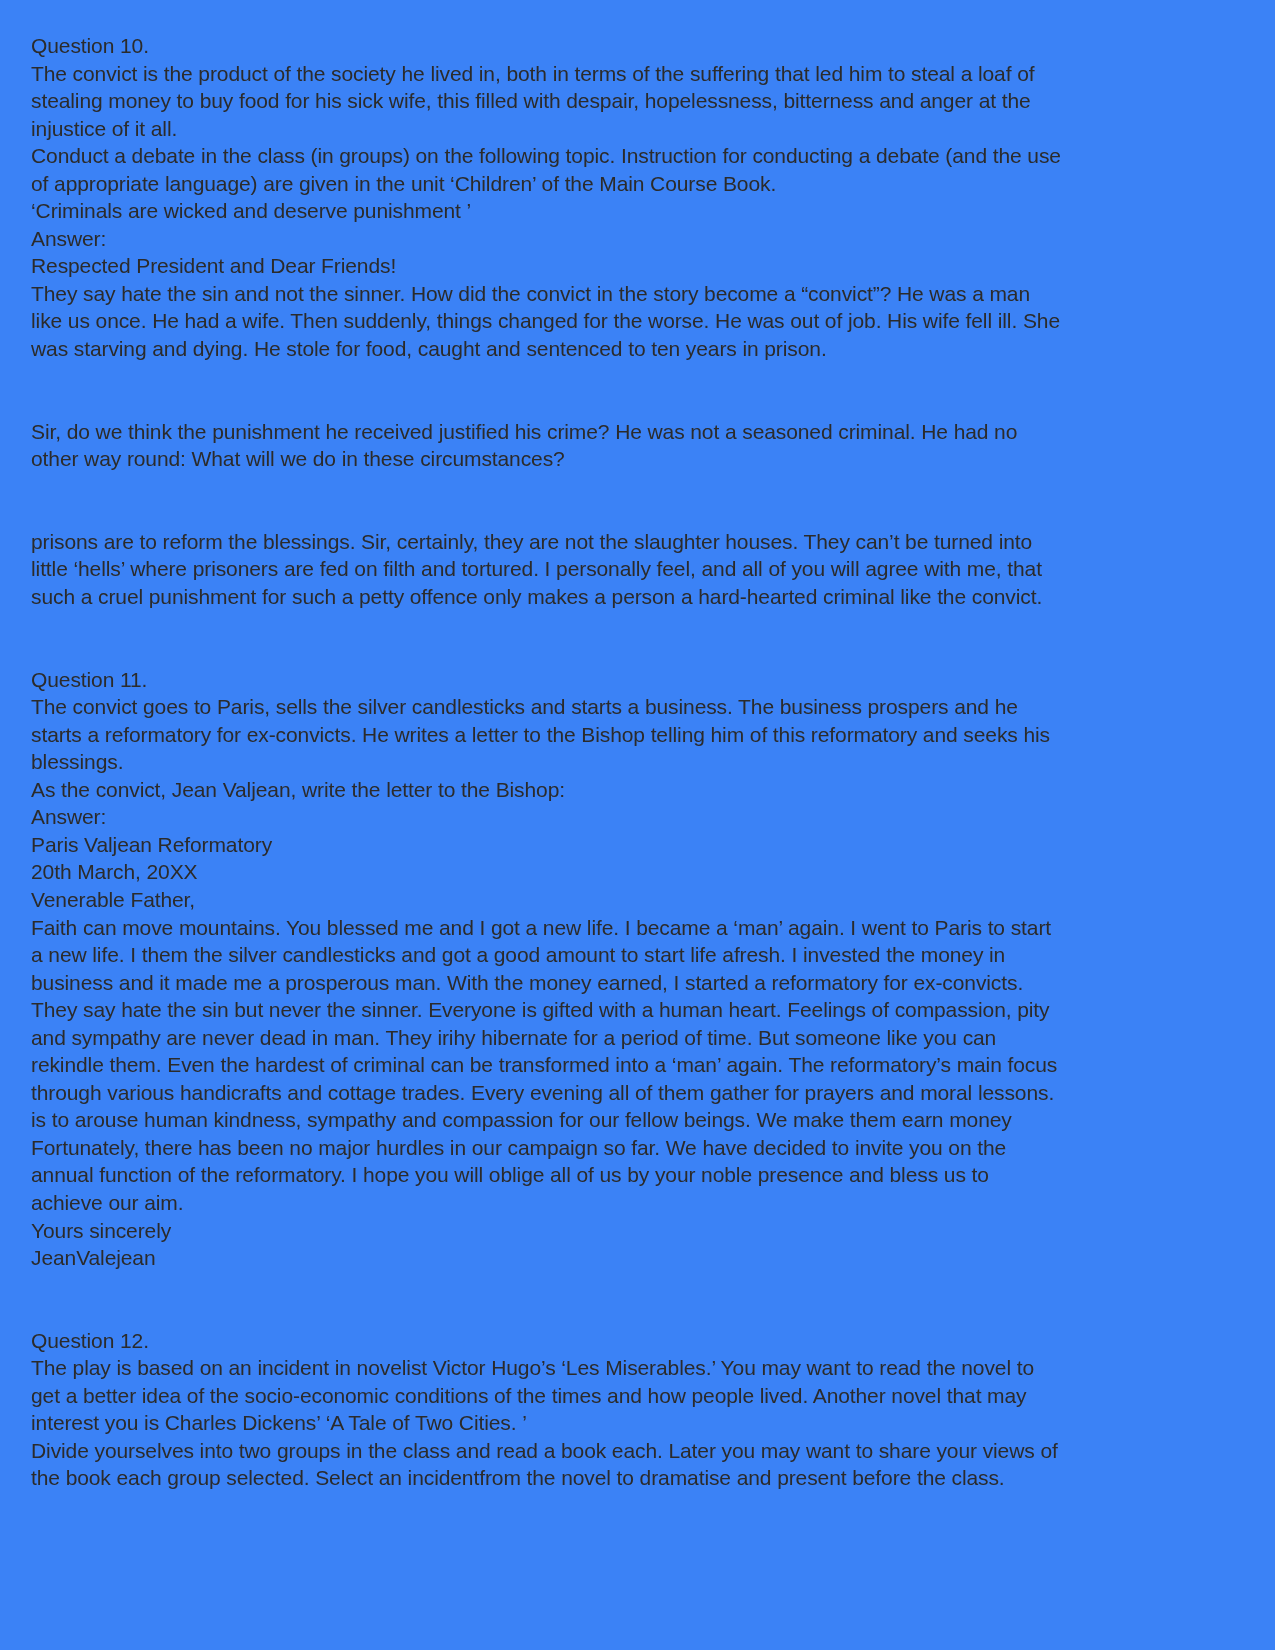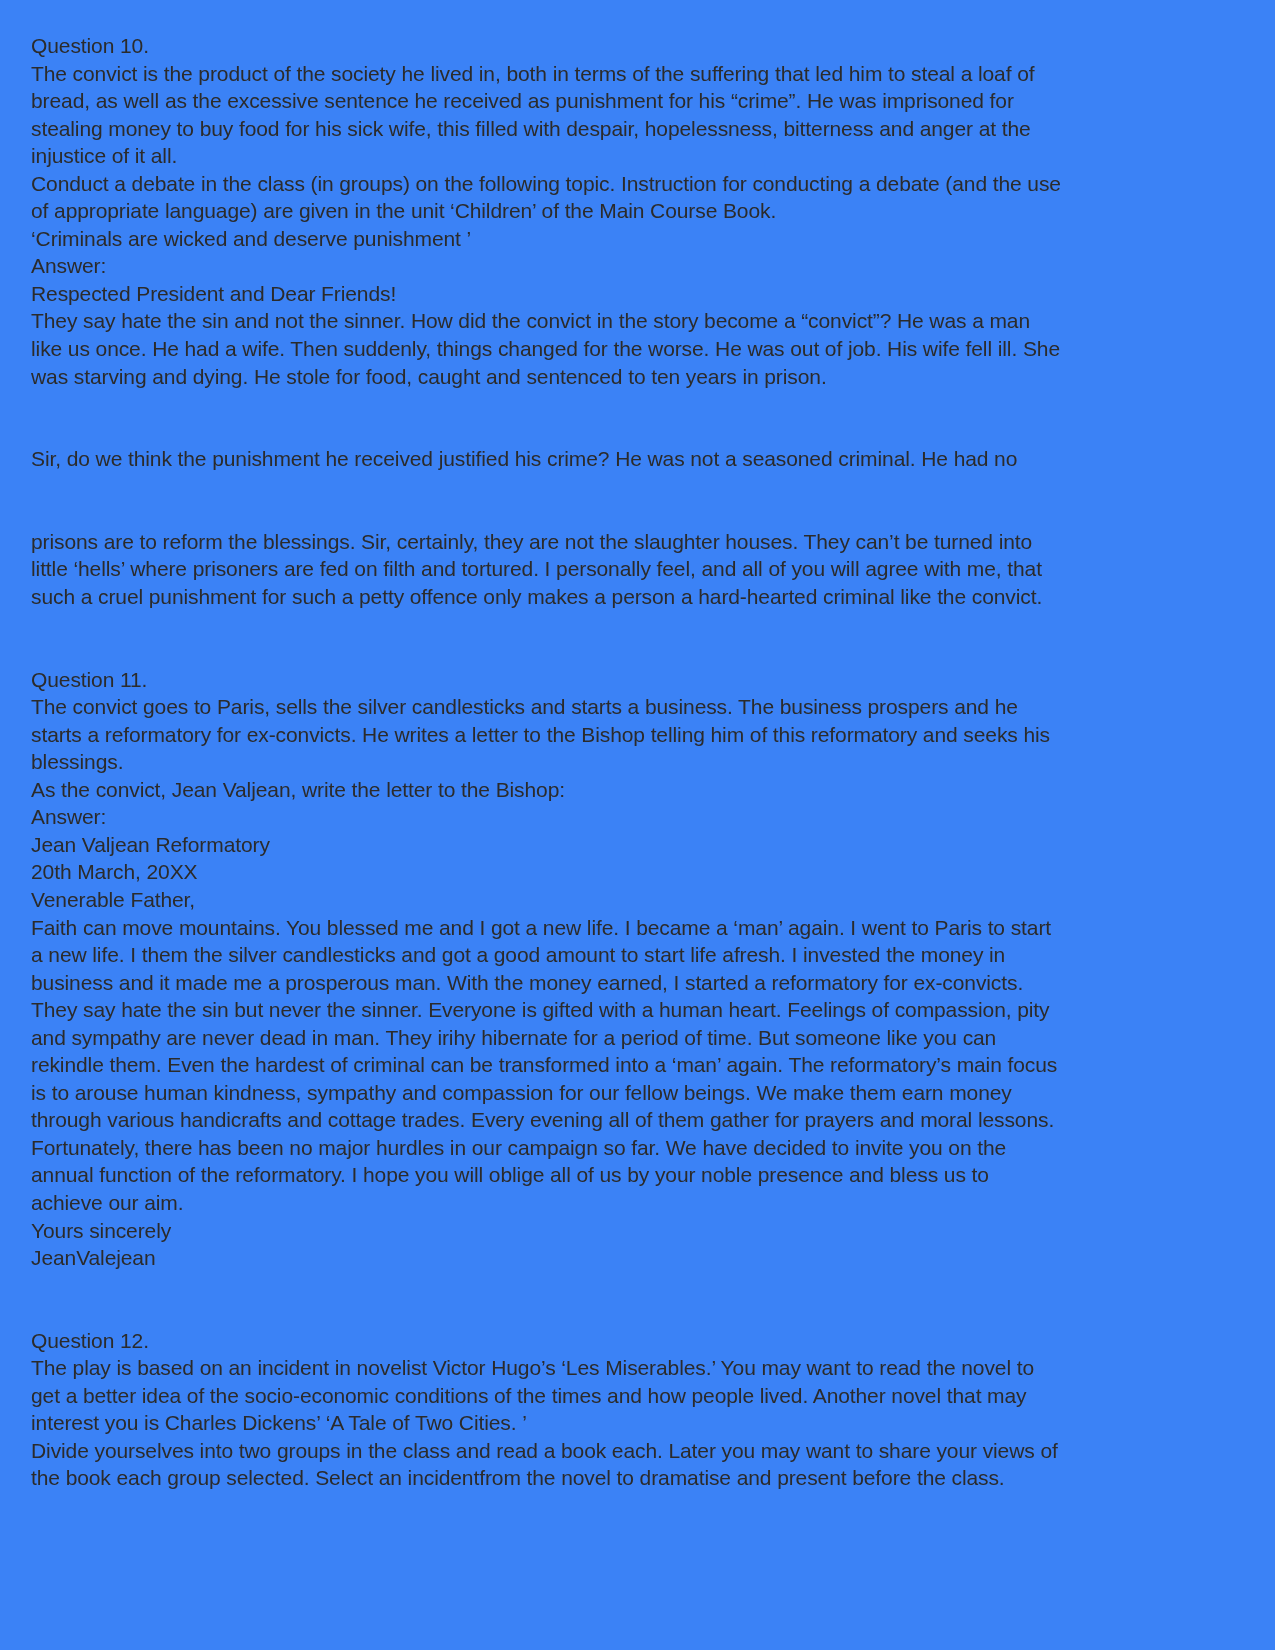--- a/index.html
+++ b/index.html
@@ -29,58 +29,58 @@
     overflow: visible;
   }
 </style>
 </head>
 <body>
 
 <div class="page">
   <div class="doc">
       <div class="line">Question 10.</div>
       <div class="line">The convict is the product of the society he lived in, both in terms of the suffering that led him to steal a loaf of</div>
-      <div class="line">bread, as well as the excessive sentence he received as punishment for his “crime”. He was imprisoned for</div>
       <div class="line">stealing money to buy food for his sick wife, this filled with despair, hopelessness, bitterness and anger at the</div>
       <div class="line">injustice of it all.</div>
       <div class="line">Conduct a debate in the class (in groups) on the following topic. Instruction for conducting a debate (and the use</div>
       <div class="line">of appropriate language) are given in the unit ‘Children’ of the Main Course Book.</div>
       <div class="line">‘Criminals are wicked and deserve punishment ’</div>
       <div class="line">Answer:</div>
       <div class="line">Respected President and Dear Friends!</div>
       <div class="line">They say hate the sin and not the sinner. How did the convict in the story become a “convict”? He was a man</div>
       <div class="line">like us once. He had a wife. Then suddenly, things changed for the worse. He was out of job. His wife fell ill. She</div>
       <div class="line">was starving and dying. He stole for food, caught and sentenced to ten years in prison.</div>
       <div class="line"></div>
       <div class="line"></div>
       <div class="line">Sir, do we think the punishment he received justified his crime? He was not a seasoned criminal. He had no</div>
+      <div class="line">other way round: What will we do in these circumstances?</div>
       <div class="line"></div>
       <div class="line"></div>
       <div class="line">prisons are to reform the blessings. Sir, certainly, they are not the slaughter houses. They can’t be turned into</div>
       <div class="line">little ‘hells’ where prisoners are fed on filth and tortured. I personally feel, and all of you will agree with me, that</div>
       <div class="line">such a cruel punishment for such a petty offence only makes a person a hard-hearted criminal like the convict.</div>
       <div class="line"></div>
       <div class="line"></div>
       <div class="line">Question 11.</div>
       <div class="line">The convict goes to Paris, sells the silver candlesticks and starts a business. The business prospers and he</div>
       <div class="line">starts a reformatory for ex-convicts. He writes a letter to the Bishop telling him of this reformatory and seeks his</div>
       <div class="line">blessings.</div>
       <div class="line">As the convict, Jean Valjean, write the letter to the Bishop:</div>
       <div class="line">Answer:</div>
-      <div class="line">Jean Valjean Reformatory</div>
+      <div class="line">Paris Valjean Reformatory</div>
       <div class="line">20th March, 20XX</div>
       <div class="line">Venerable Father,</div>
       <div class="line">Faith can move mountains. You blessed me and I got a new life. I became a ‘man’ again. I went to Paris to start</div>
       <div class="line">a new life. I them the silver candlesticks and got a good amount to start life afresh. I invested the money in</div>
       <div class="line">business and it made me a prosperous man. With the money earned, I started a reformatory for ex-convicts.</div>
       <div class="line">They say hate the sin but never the sinner. Everyone is gifted with a human heart. Feelings of compassion, pity</div>
       <div class="line">and sympathy are never dead in man. They irihy hibernate for a period of time. But someone like you can</div>
       <div class="line">rekindle them. Even the hardest of criminal can be transformed into a ‘man’ again. The reformatory’s main focus</div>
+      <div class="line">through various handicrafts and cottage trades. Every evening all of them gather for prayers and moral lessons.</div>
       <div class="line">is to arouse human kindness, sympathy and compassion for our fellow beings. We make them earn money</div>
-      <div class="line">through various handicrafts and cottage trades. Every evening all of them gather for prayers and moral lessons.</div>
       <div class="line">Fortunately, there has been no major hurdles in our campaign so far. We have decided to invite you on the</div>
       <div class="line">annual function of the reformatory. I hope you will oblige all of us by your noble presence and bless us to</div>
       <div class="line">achieve our aim.</div>
       <div class="line">Yours sincerely</div>
       <div class="line">JeanValejean</div>
       <div class="line"></div>
       <div class="line"></div>
       <div class="line">Question 12.</div>
       <div class="line">The play is based on an incident in novelist Victor Hugo’s ‘Les Miserables.’ You may want to read the novel to</div>
       <div class="line">get a better idea of the socio-economic conditions of the times and how people lived. Another novel that may</div>

